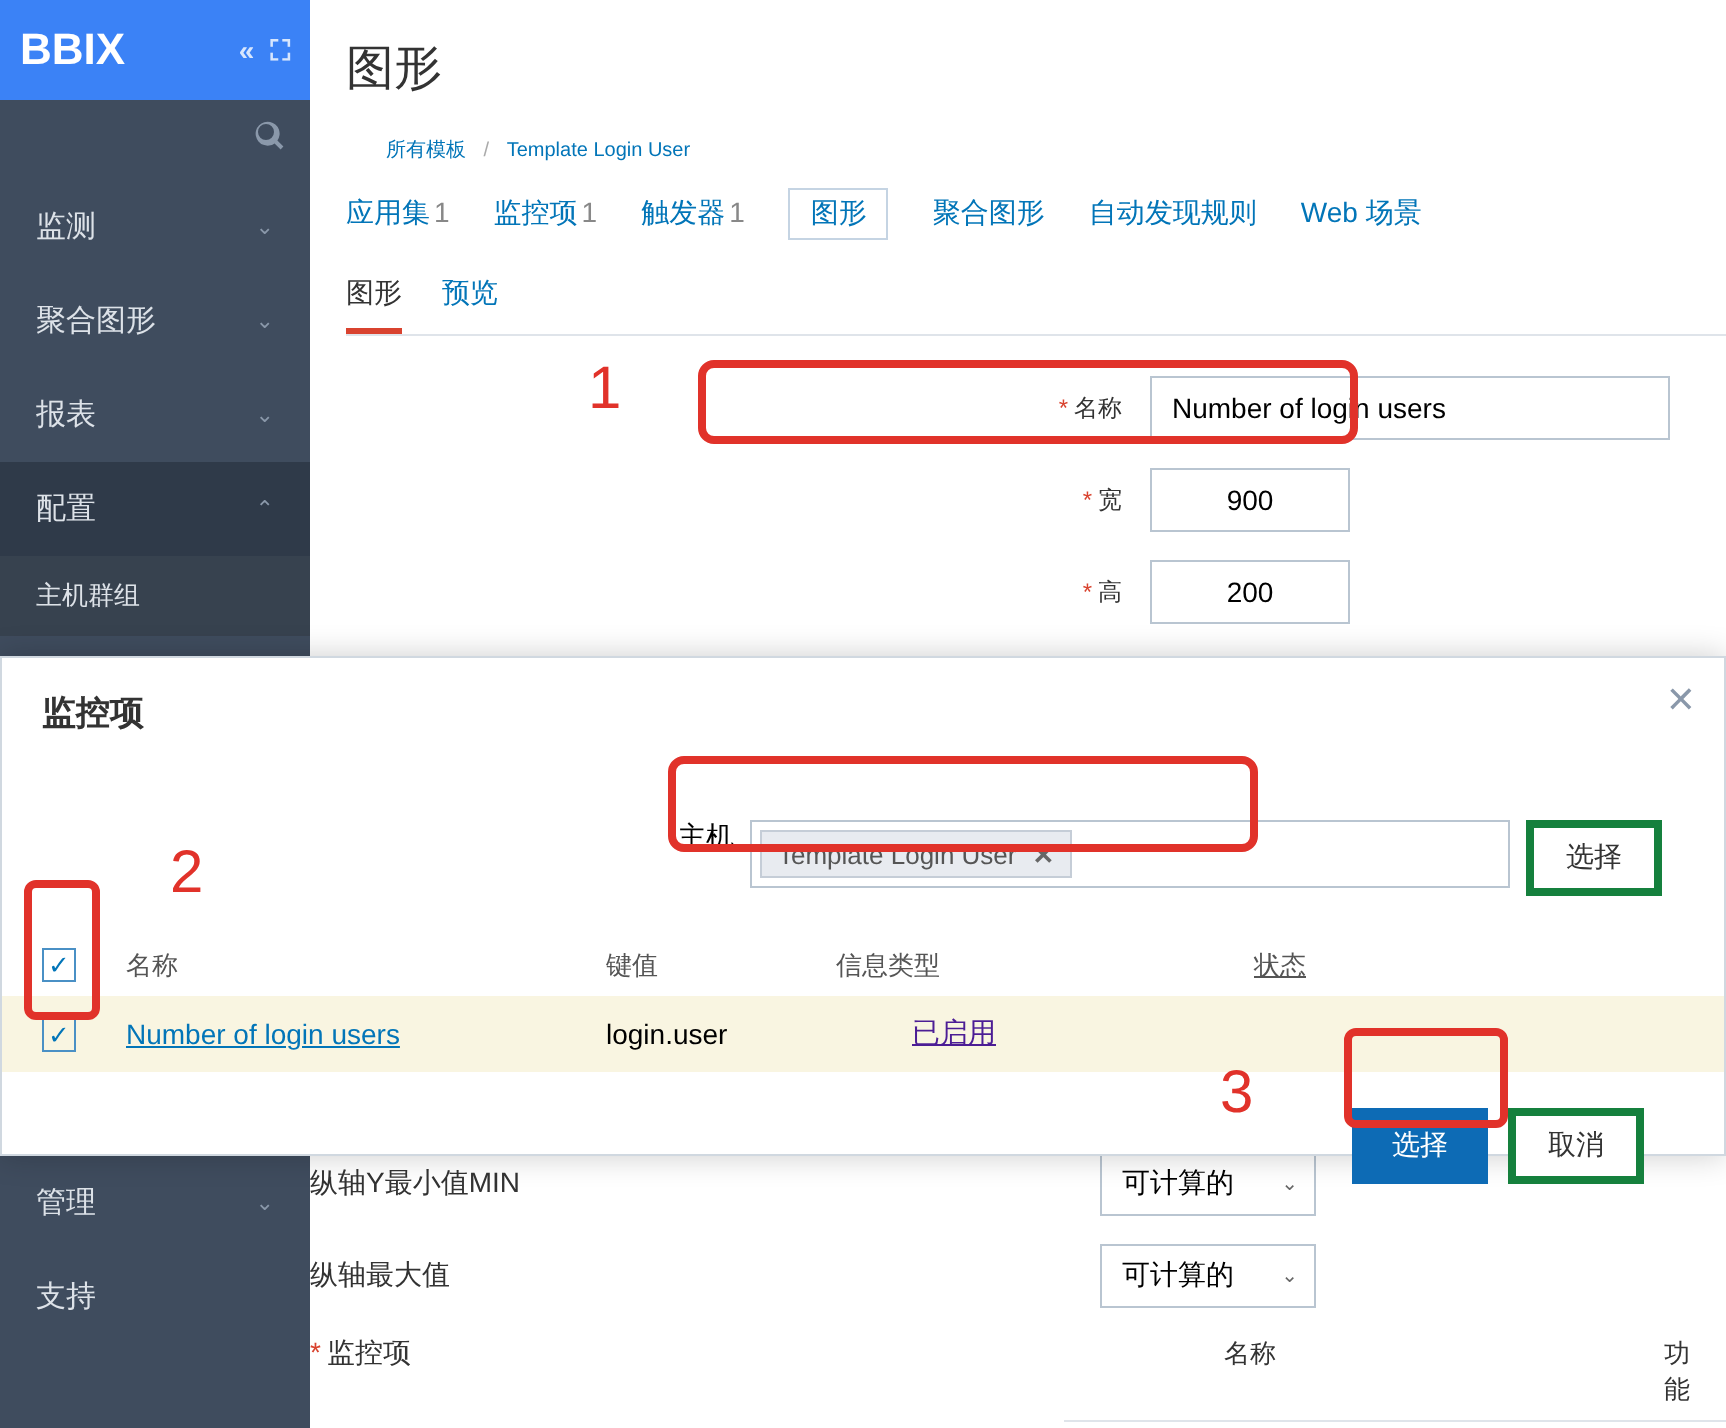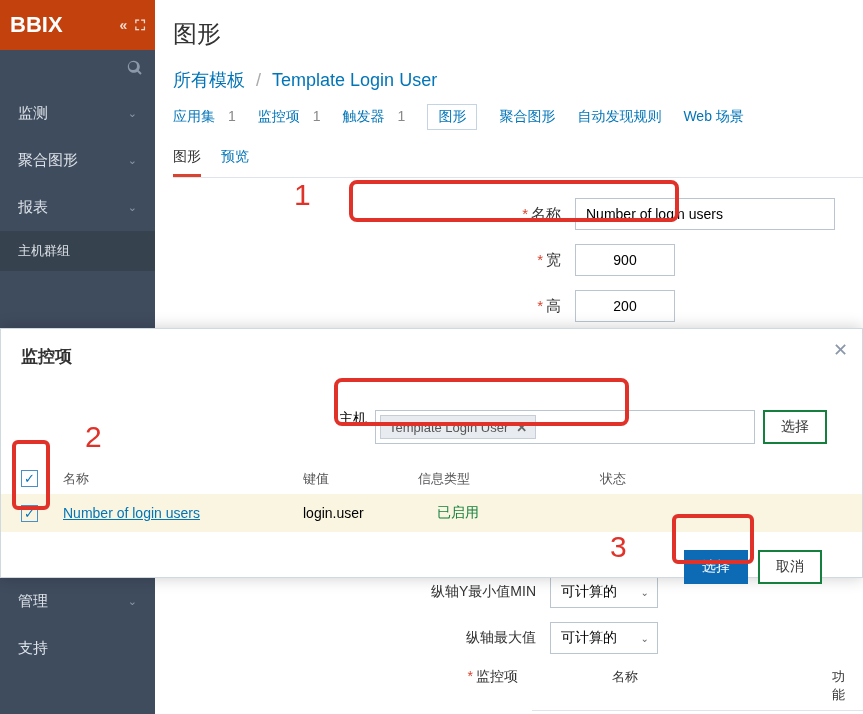--- a/index.html
+++ b/index.html
@@ -1,81 +1,81 @@
 <!DOCTYPE html>
 <html><head>
   <meta charset="utf-8">
   <style>
     * { margin: 0; padding: 0; box-sizing: border-box; font-family: Arial, "Microsoft YaHei", sans-serif; }
     body { width: 863px; height: 714px; overflow: hidden; position: relative; background: #fff; }
     
     .sidebar { position: absolute; left: 0; top: 0; width: 155px; height: 714px; background: #3f4c5e; color: #dde2e8; }
-    .logo { background: #c2410c; height: 50px; display: flex; align-items: center; padding: 0 10px; font-weight: bold; font-size: 22px; color: #fff; justify-content: space-between; }
+    .logo { background: #3b82f6; height: 50px; display: flex; align-items: center; padding: 0 10px; font-weight: bold; font-size: 22px; color: #fff; justify-content: space-between; }
     .logo-icons { display: flex; gap: 8px; align-items: center; font-size: 14px; opacity: 0.8; }
     .search-bar { height: 40px; display: flex; align-items: center; padding: 0 12px; justify-content: flex-end; }
     .search-icon { color: #8a98aa; font-size: 18px; }
     .menu-item { padding: 14px 18px; font-size: 15px; display: flex; justify-content: space-between; align-items: center; cursor: pointer; color: #dde2e8; }
     .menu-item.expanded { background: #2f3a49; }
     .submenu-item { padding: 11px 18px; font-size: 13px; background: #37424f; cursor: pointer; }
     .chevron { font-size: 11px; color: #8a98aa; }
     
     .main { position: absolute; left: 155px; top: 0; right: 0; height: 714px; background: #fff; padding: 18px 0 0 18px; }
     .page-title { font-size: 24px; color: #333; margin-bottom: 18px; }
-    .breadcrumb { font-size: 18px; margin-bottom: 12px; }
+    .breadcrumb { font-size: 10px; margin-bottom: 12px; margin-left: 20px; }
     .breadcrumb a { color: #0275b8; text-decoration: none; }
     .bc-sep { color: #aaa; margin: 0 6px; }
     .tabs-row { display: flex; gap: 22px; font-size: 14px; margin-bottom: 18px; align-items: center; }
-    .tab-link { color: #0275b8; text-decoration: none; display: flex; gap: 13px; }
+    .tab-link { color: #0275b8; text-decoration: none; display: flex; gap: 2px; }
     .tab-count { color: #888; }
     .tab-link.boxed { border: 1px solid #c5d4e3; padding: 3px 10px; }
     .subtabs { display: flex; gap: 20px; font-size: 14px; }
     .subtab { padding: 0 0 8px 0; cursor: pointer; color: #0275b8; }
     .subtab.active { color: #333; border-bottom: 3px solid #d9432f; }
     .hr { border: none; border-bottom: 1px solid #dfe4ea; margin-bottom: 20px; }
     
     .form-row { display: flex; align-items: center; margin-bottom: 14px; }
-    .form-label { width: 402px; text-align: right; padding-right: 14px; font-size: 15px; color: #333; }
+    .form-label { width: 402px; text-align: right; padding-right: 14px; font-size: 12px; color: #333; }
     .req { color: #d9432f; margin-right: 3px; }
     .form-input { border: 1px solid #b9c5d1; padding: 7px 10px; font-size: 14px; height: 32px; }
     .form-input.wide { width: 260px; }
     .form-input.small { width: 100px; text-align: center; }
     .form-select { border: 1px solid #b9c5d1; padding: 5px 28px 5px 10px; font-size: 14px; height: 32px; background: #fff; position: relative; display: inline-flex; align-items: center; min-width: 108px; }
     .select-arrow { position: absolute; right: 8px; color: #666; font-size: 10px; }
     
     .ann { position: absolute; border: 4px solid #e1322a; border-radius: 8px; pointer-events: none; }
     .ann-num { position: absolute; color: #e1322a; font-size: 30px; font-weight: normal; pointer-events: none; font-family: "Segoe UI", sans-serif; }
     
     
     .modal { position: absolute; left: 0; top: 328px; width: 863px; height: 250px; background: #fff; box-shadow: 0 0 15px rgba(0,0,0,0.2); border: 1px solid #d0d8e0; }
     .modal-close { position: absolute; right: 14px; top: 10px; color: #8a98aa; font-size: 18px; cursor: pointer; }
     .modal-title { padding: 16px 20px; font-size: 17px; font-weight: bold; color: #333; }
     .host-row { display: flex; align-items: flex-start; padding: 0 20px; margin-top: 26px; margin-bottom: 20px; }
     .host-label { margin-left: 318px; font-size: 14px; margin-right: 8px; }
     .host-chip-container { border: 1px solid #b9c5d1; background: #fff; padding: 4px; display: flex; width: 380px; height: 34px; }
     .host-chip { background: #e8ebf0; border: 1px solid #c5cdd7; padding: 4px 8px; font-size: 13px; color: #555; display: inline-flex; align-items: center; gap: 8px; }
     .host-chip-x { font-weight: bold; color: #666; cursor: pointer; }
-    .btn { border: 2px solid #15803d; background: #fff; padding: 6px 16px; font-size: 14px; color: #333; cursor: pointer; }
+    .btn { border: 4px solid #15803d; background: #fff; padding: 6px 16px; font-size: 14px; color: #333; cursor: pointer; }
     .btn-primary { background: #0d6bb5; color: #fff; border-color: #0d6bb5; }
     .btn-select-host { margin-left: 8px; }
     
     .item-table { width: 100%; }
     .item-header { display: flex; padding: 6px 20px; font-size: 13px; color: #555; }
     .item-row { display: flex; padding: 10px 20px; font-size: 14px; background: #f9f5e1; align-items: center; }
     .col-check { width: 42px; }
     .col-name { width: 240px; }
     .col-key { width: 115px; }
     .col-type { width: 160px; }
     .col-info { width: 155px; }
-    .col-status { width: 80px; text-align: center; }
+    .col-status { width: 80px; text-align: right; text-decoration: underline; }
     .checkbox { width: 17px; height: 17px; border: 1px solid #4a90c5; display: inline-flex; align-items: center; justify-content: center; color: #0275b8; font-size: 13px; cursor: pointer; }
     .item-name-link { color: #0275b8; text-decoration: underline; }
-    .status-enabled { color: #15803d; }
+    .status-enabled { color: #4c1d95; }
     .modal-footer { display: flex; gap: 10px; justify-content: flex-end; padding: 18px 40px 0 0; }
     
-    .bottom-form-label { width: 395px; text-align: right; padding-right: 14px; font-size: 14px; color: #333; }
+    .bottom-form-label { width: 395px; padding-right: 14px; font-size: 14px; color: #333; }
     .item-columns { display: flex; font-size: 13px; color: #333; }
   </style>
 </head>
 <body>
 
 <div class="sidebar">
   <div class="logo">
     <span>BBIX</span>
     <span class="logo-icons">
       <span>«</span>
@@ -93,20 +93,24 @@
     <span>监测</span>
     <span class="chevron">⌄</span>
   </div>
   <div class="menu-item">
     <span>聚合图形</span>
     <span class="chevron">⌄</span>
   </div>
   <div class="menu-item">
     <span>报表</span>
     <span class="chevron">⌄</span>
+  </div>
+  <div class="menu-item expanded">
+    <span>配置</span>
+    <span class="chevron">⌃</span>
   </div>
   <div class="submenu-item">主机群组</div>
 </div>
 
 <div class="sidebar" style="top:578px;height:136px;">
   <div class="menu-item">
     <span>管理</span>
     <span class="chevron">⌄</span>
   </div>
   <div class="menu-item">

